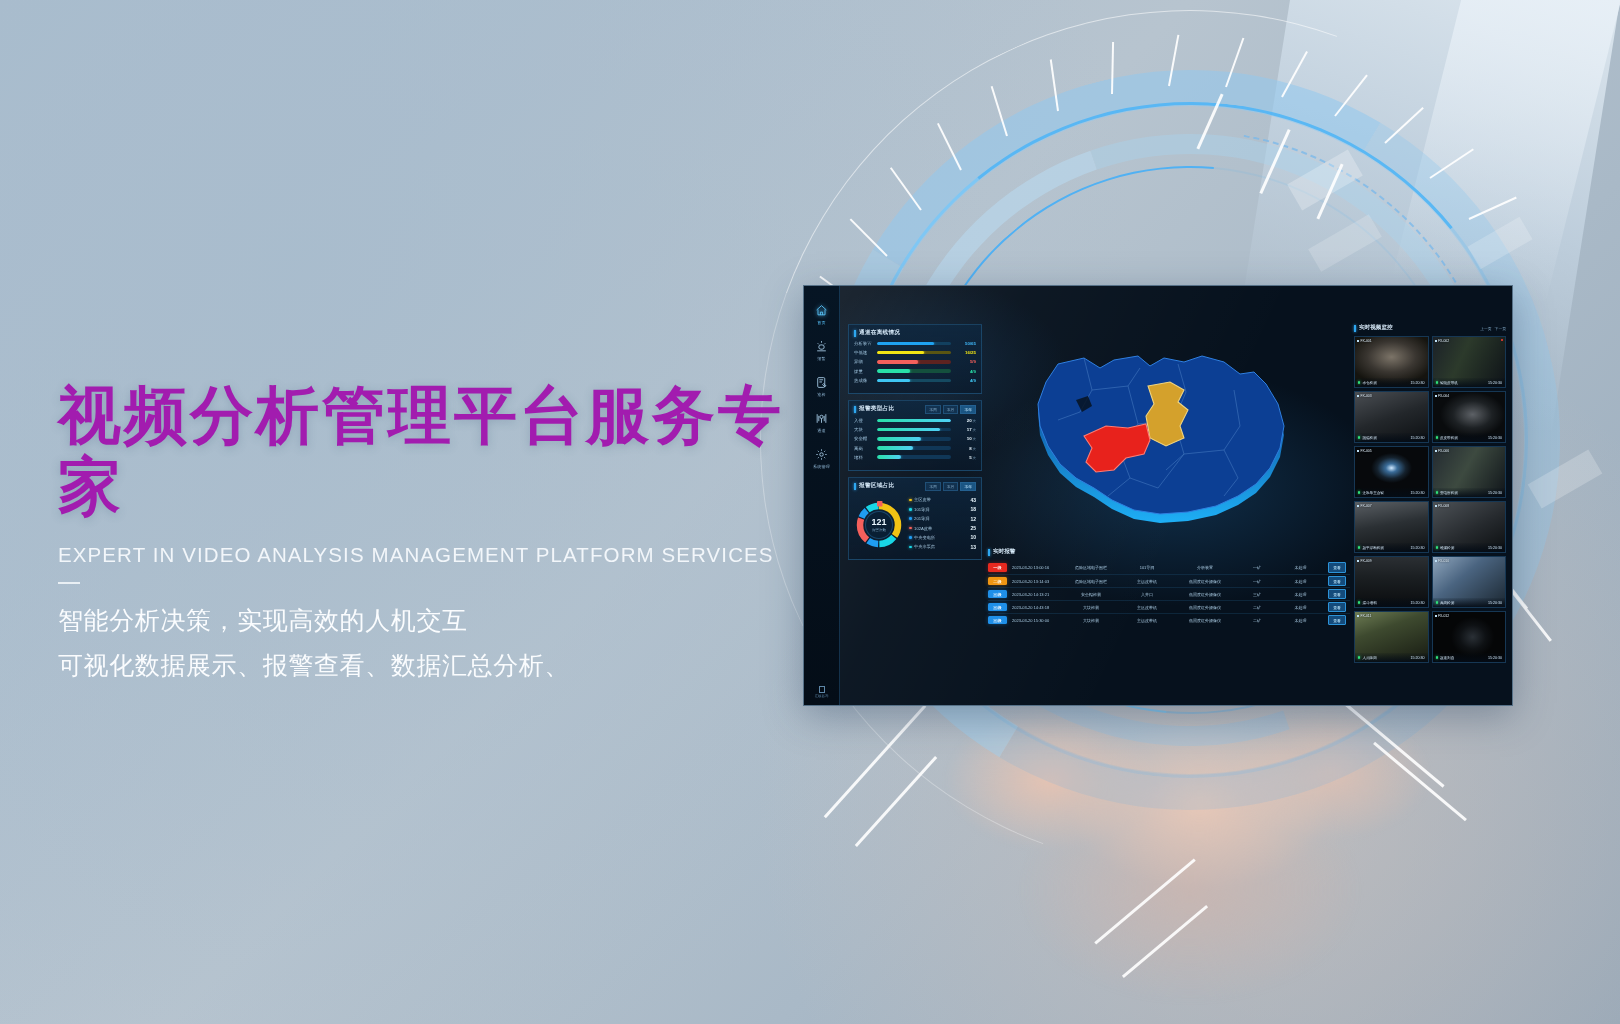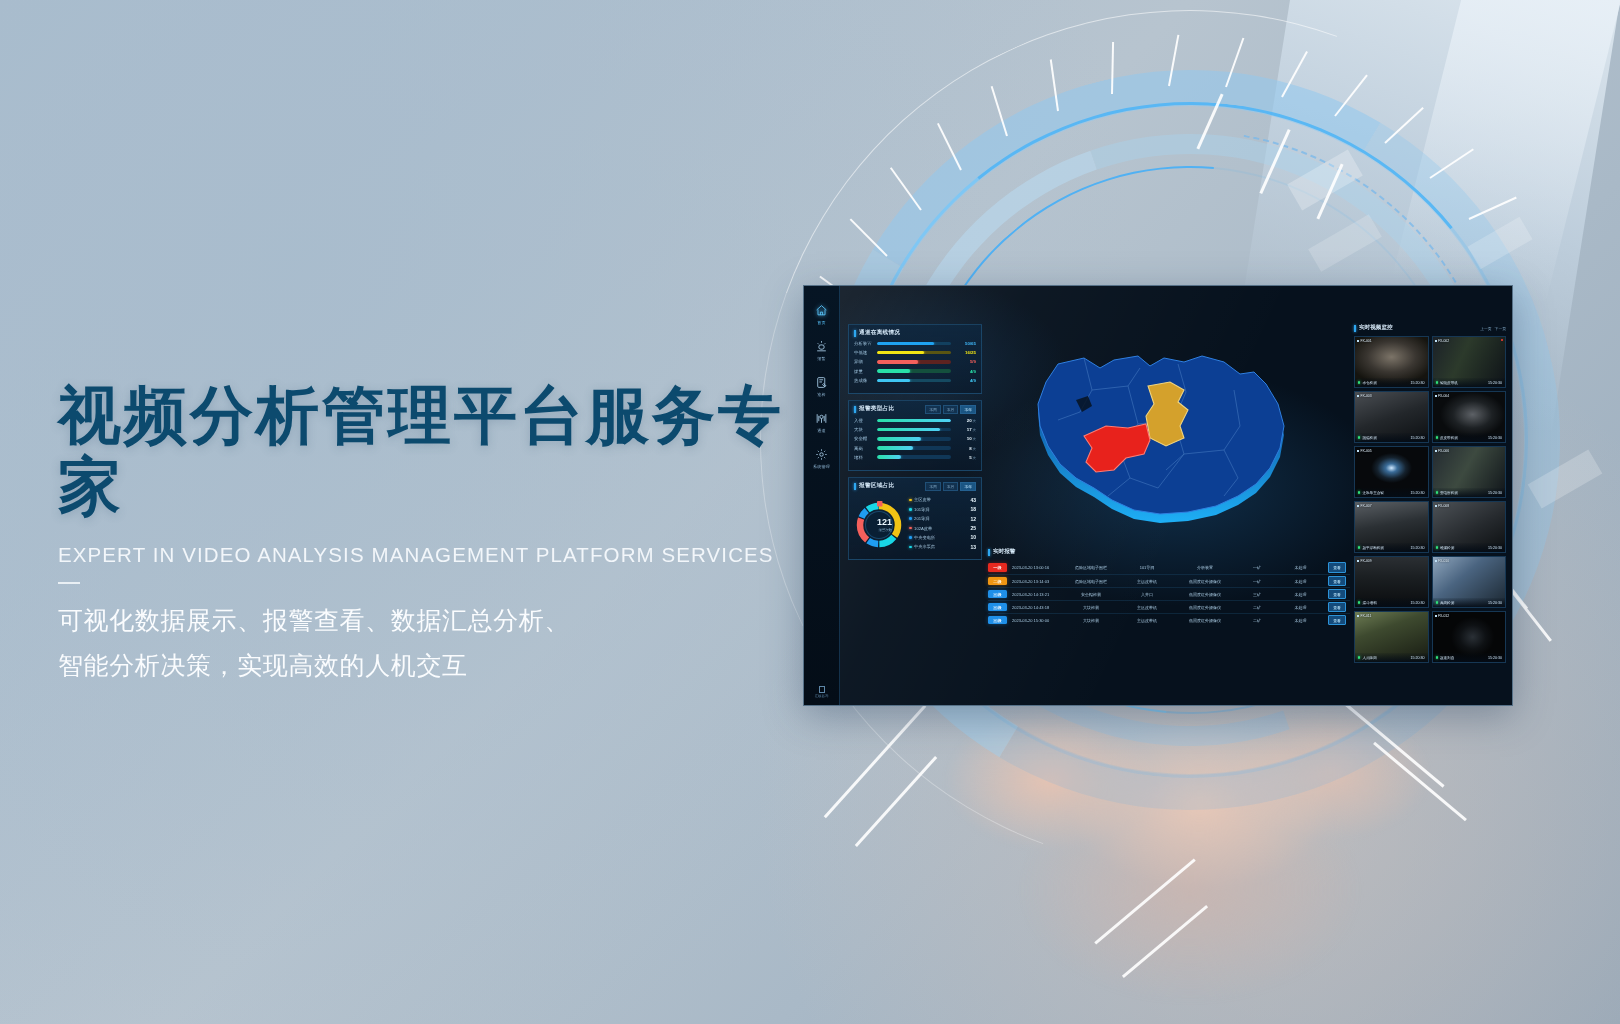--- a/index.html
+++ b/index.html
@@ -67,21 +67,21 @@
     transform:rotate(10deg);
   }
 
   .tick{ position:absolute; width:2px; background:rgba(255,255,255,.92); transform-origin:50% 100%; }
   .slash{ position:absolute; background:rgba(255,255,255,.9); }
   .plate{ position:absolute; background:rgba(255,255,255,.22); }
 
   
   .hero{ position:absolute; left:58px; top:380px; width:790px; }
   .hero h1{
-    font-size:63px; font-weight:bold; color:#0c4a6e; letter-spacing:3px;
+    font-size:63px; font-weight:bold; color:#a21caf; letter-spacing:3px;
     line-height:1.12; text-shadow:0 2px 10px rgba(60,90,120,.25);
   }
   .hero .sub{
     margin-top:22px; font-size:20.5px; color:#f2f6fa; letter-spacing:1.1px; font-weight:400;
   }
   .hero .rule{ width:22px; height:2px; background:#e9eff4; margin:15px 0 14px 0; }
   .hero .desc{ font-size:25px; color:#fafcfe; line-height:1.78; letter-spacing:.6px; }
 
   
   .monitor{
@@ -166,21 +166,21 @@
   .row .track{ flex:1; height:3.4px; border-radius:2px; position:relative; overflow:hidden; }
   .row .fill{ position:absolute; left:0; top:0; bottom:0; border-radius:2px; }
   .row .vl{ width:22px; text-align:right; font-size:4.4px; font-weight:bold; flex:0 0 22px; }
   .row .vl small{ font-size:3.4px; font-weight:normal; color:#7ea4c0; margin-left:1px; }
 
   
   .donut-wrap{ display:flex; align-items:center; gap:5px; padding-top:2px; }
   .donut{ position:relative; width:50px; height:50px; flex:0 0 50px; }
   .donut .hole{
     position:absolute; left:11px; top:11px; width:28px; height:28px; border-radius:50%;
-    background:#091f34; display:flex; flex-direction:column; align-items:flex-end; justify-content:center;
+    background:#091f34; display:flex; flex-direction:column; align-items:center; justify-content:center;
     border:.5px solid rgba(40,110,160,.5);
   }
   .donut .hole .big{ font-size:9px; font-weight:bold; color:#eaf7ff; line-height:1; }
   .donut .hole .cap{ font-size:3.4px; color:#89b3d1; margin-top:1.5px; }
   .legend{ flex:1; }
   .lg-row{ display:flex; align-items:center; gap:2.5px; margin-bottom:3.4px; }
   .lg-row .dot{ width:2.6px; height:2.6px; border-radius:50%; flex:0 0 2.6px; }
   .lg-row .ln{ flex:1; font-size:4.2px; color:#a6c8e0; }
   .lg-row .lv{ font-size:5px; font-weight:bold; color:#eaf7ff; }
 
@@ -295,22 +295,22 @@
       <div class="plate" style="left: 1470px; top: 230px; width: 60px; height: 26px; transform: rotate(-30deg); background: rgba(255, 255, 255, 0.2);"></div>
       <div class="plate" style="left: 1530px; top: 465px; width: 70px; height: 28px; transform: rotate(-30deg); background: rgba(255, 255, 255, 0.22);"></div>
       <div class="plate" style="left: 990px; top: 540px; width: 50px; height: 22px; transform: rotate(-30deg); background: rgba(255, 255, 255, 0.2);"></div>
     </div>
 </div>
 
 <div class="hero">
   <h1>视频分析管理平台服务专家</h1>
   <div class="sub">EXPERT IN VIDEO ANALYSIS MANAGEMENT PLATFORM SERVICES</div>
   <div class="rule"></div>
+  <div class="desc">智能分析决策，实现高效的人机交互</div>
   <div class="desc">可视化数据展示、报警查看、数据汇总分析、</div>
-  <div class="desc">智能分析决策，实现高效的人机交互</div>
 </div>
 
 <div class="monitor">
   <div class="screen">
 
     <div class="sidebar">
       <div class="nav-item active">
         <span>
           <svg viewBox="0 0 24 24" fill="none" stroke="#5bc8ff" stroke-width="1.6">
             <path d="M3 11 12 3l9 8"></path>

